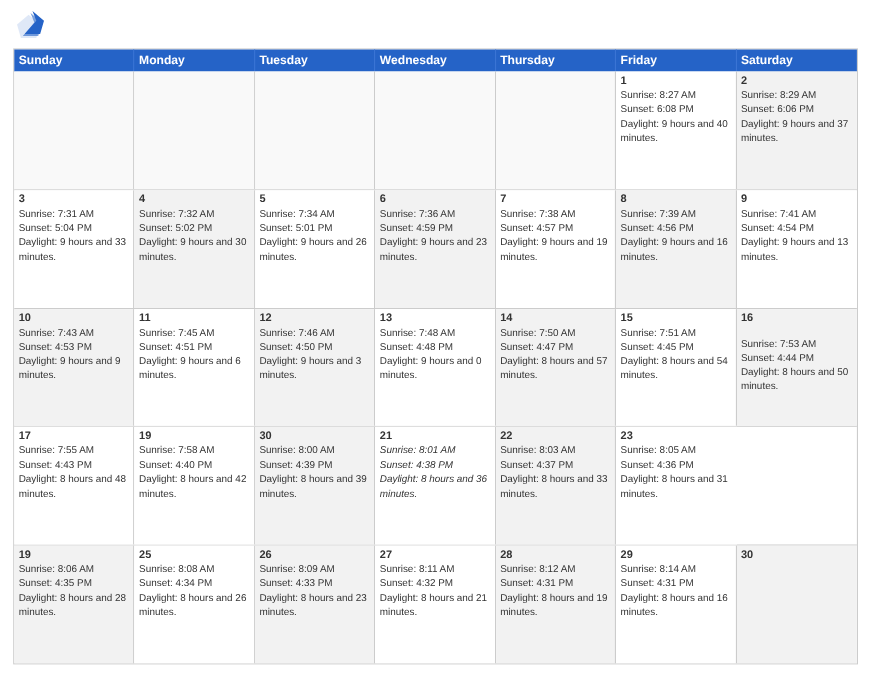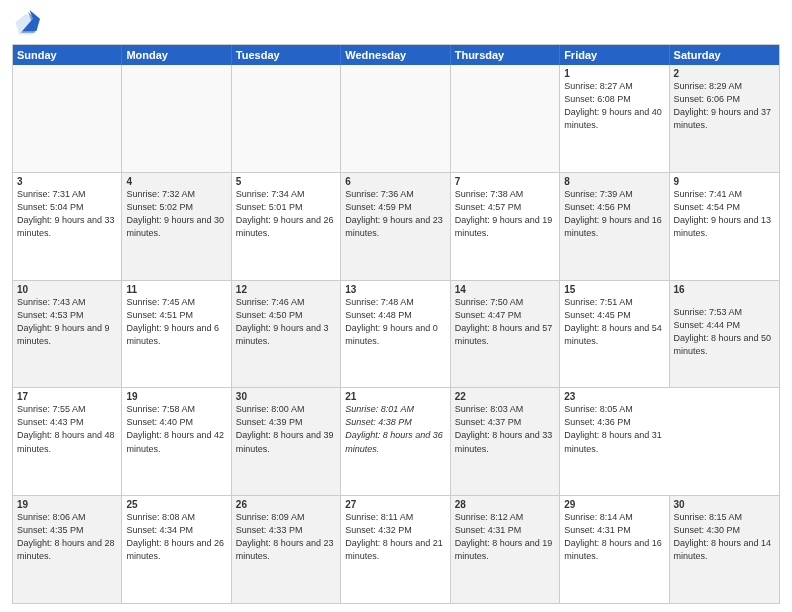--- a/index.html
+++ b/index.html
@@ -315,20 +315,17 @@
 Daylight: 8 hours and 19 minutes.</div>
           </div>
           <div class="cal-cell">
             <div class="day-num">29</div>
             <div class="day-info" style="white-space: pre-line;">Sunrise: 8:14 AM
 Sunset: 4:31 PM
 Daylight: 8 hours and 16 minutes.</div>
           </div>
           <div class="cal-cell shade">
             <div class="day-num">30</div>
-            <div class="day-info" style="white-space: pre-line;">Sunrise: 8:15 AM
-Sunset: 4:30 PM
-Daylight: 8 hours and 14 minutes.</div>
           </div>
         </div>
       </div>
   </div>
 </div>
 
 </body></html>

